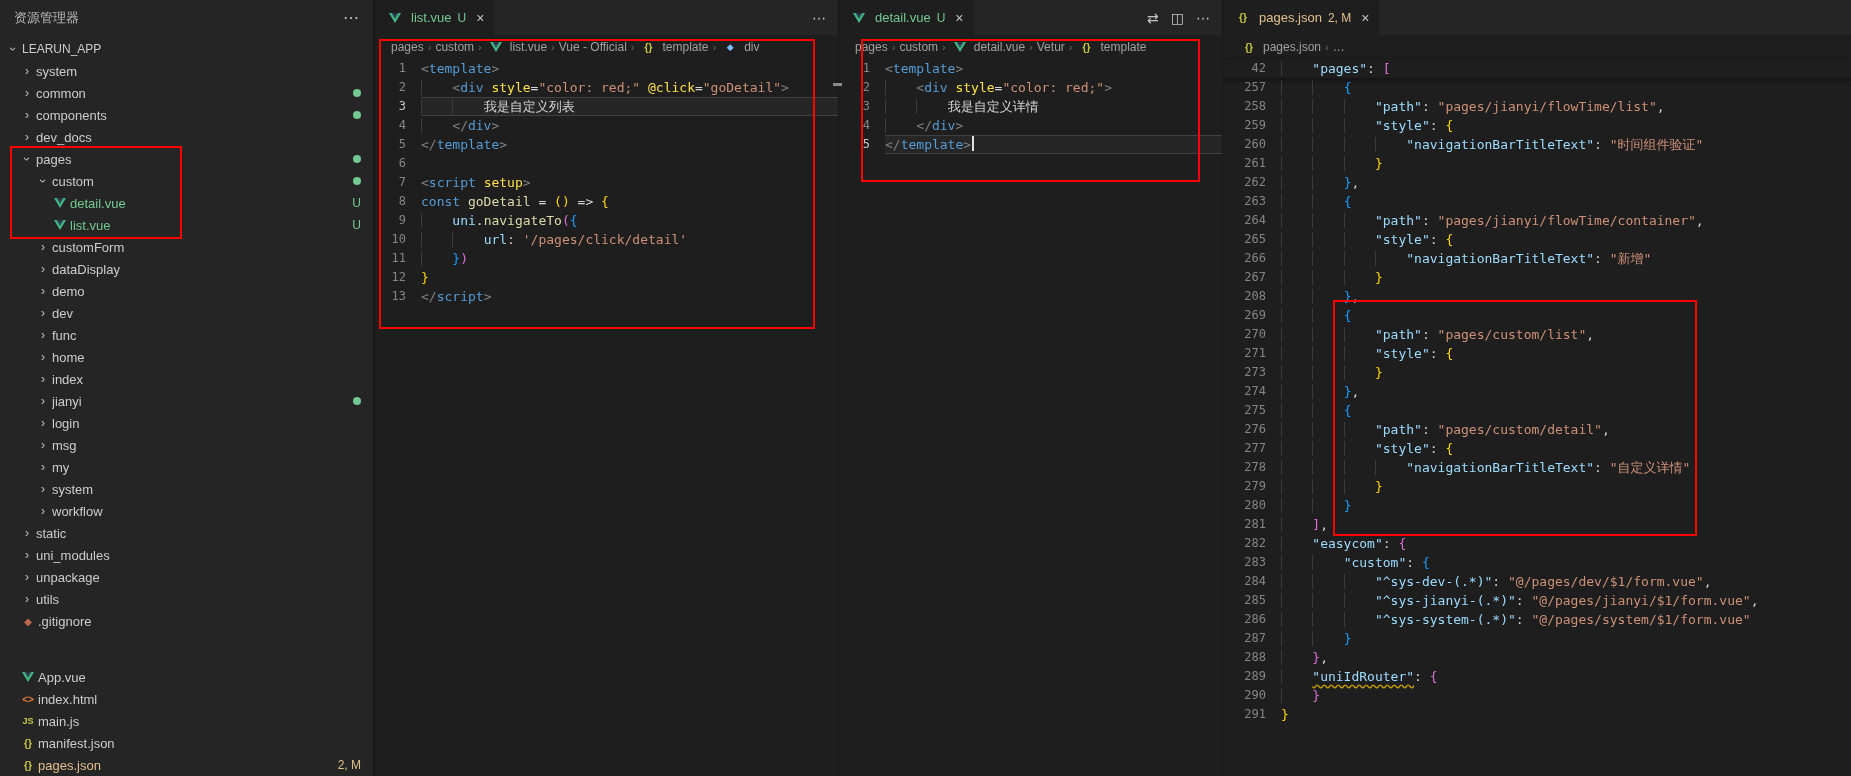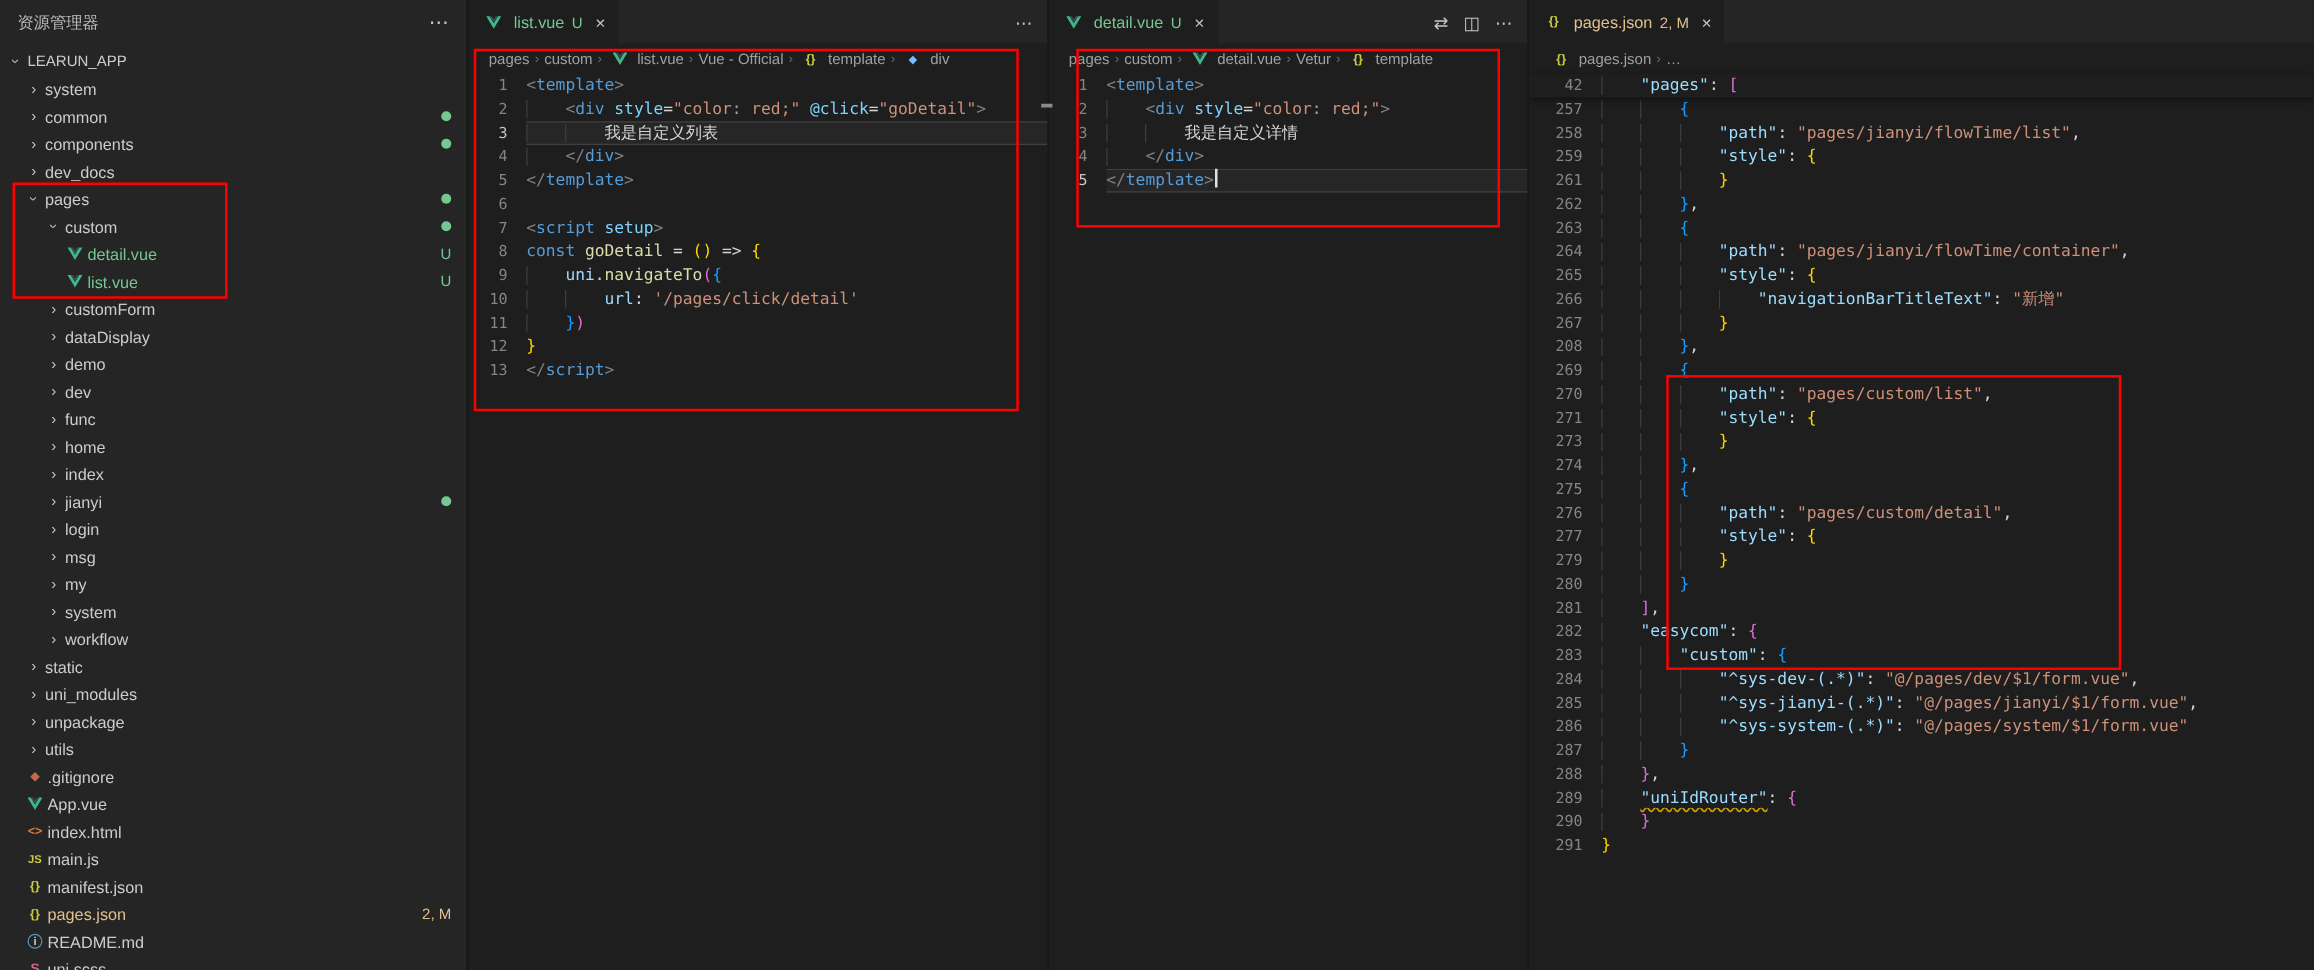--- a/index.html
+++ b/index.html
@@ -39,21 +39,21 @@
   .cl{display:flex;height:19px;line-height:19px;font-family:"DejaVu Sans Mono",monospace;font-size:13px}
   .ln{width:46px;flex:none;text-align:right;padding-right:15px;color:#858585;font-size:12px}
   .p3 .ln{width:58px}
   .ct{flex:1;white-space:pre;color:#d4d4d4}
   .ind{box-shadow:inset 1px 0 0 #3c3c3c}
   .cur{background:#262626;box-shadow:inset 0 1px 0 #404040,inset 0 -1px 0 #404040}
   .cl.current .ln{color:#c6c6c6}
   .sticky{background:#1e1e1e;box-shadow:0 2px 5px rgba(0,0,0,.45);position:relative;z-index:3}
   .caret{display:inline-block;width:2px;height:15px;background:#e0e0e0;vertical-align:-2px;margin-left:1px}
   
-  .tk-tag{color:#569cd6}.tk-attr{color:#7dd3fc}.tk-str{color:#ce9178}.tk-kw{color:#569cd6}
+  .tk-tag{color:#569cd6}.tk-attr{color:#fde047}.tk-str{color:#ce9178}.tk-kw{color:#569cd6}
   .tk-fn{color:#dcdcaa}.tk-var{color:#9cdcfe}.tk-key{color:#9cdcfe}.tk-t{color:#d4d4d4}
   .tk-p{color:#808080}.tk-b1{color:#ffd700}.tk-b2{color:#da70d6}.tk-b3{color:#179fff}
   .tk-warnkey{color:#9cdcfe;text-decoration-line:underline;text-decoration-style:wavy;text-decoration-color:#c8a000;text-underline-offset:3px}
   
   .ann{position:absolute;border:2px solid #ff0000;z-index:20;pointer-events:none}
   .ann-sidebar{left:10px;top:146px;width:172px;height:93px}
   .ann-p1{left:379px;top:39px;width:436px;height:290px}
   .ann-p2{left:861px;top:39px;width:339px;height:143px}
   .ann-p3{left:1333px;top:300px;width:364px;height:236px}
   .dash{position:absolute;left:833px;top:83px;width:9px;height:3px;background:#8a8a8a;z-index:5}
@@ -213,21 +213,21 @@
       <div class="trow" style="padding-left: 18px;">
         <span class="chev">›</span>
         <span class="lbl">utils</span>
         <span class="sp"></span>
       </div>
       <div class="trow" style="padding-left: 18px;">
         <span class="ficon" style="color: rgb(191, 106, 79); font-size: 10px;">◆</span>
         <span class="lbl">.gitignore</span>
         <span class="sp"></span>
       </div>
-      <div class="trow" style="padding-left: 18px;">
+      <div class="trow" style="padding-left: 18px; margin-top: 34px;">
         <span class="ficon">
           <svg width="12" height="12" viewBox="0 0 12 12">
             <path d="M0 1h2.7L6 6.6 9.3 1H12L6 11 0 1z" fill="#41b883"></path>
             <path d="M2.7 1h1.9L6 3.3 7.4 1h1.9L6 6.6 2.7 1z" fill="#35495e"></path>
           </svg>
         </span>
         <span class="lbl">App.vue</span>
         <span class="sp"></span>
       </div>
       <div class="trow" style="padding-left: 18px;">
@@ -474,20 +474,24 @@
       </div>
       <div class="cl">
         <span class="ln">258</span>
         <span class="ct"><span class="ind">    </span><span class="ind">    </span><span class="ind">    </span><span class="tk-key">"path"</span><span class="tk-t">: </span><span class="tk-str">"pages/jianyi/flowTime/list"</span><span class="tk-t">,</span></span>
       </div>
       <div class="cl">
         <span class="ln">259</span>
         <span class="ct"><span class="ind">    </span><span class="ind">    </span><span class="ind">    </span><span class="tk-key">"style"</span><span class="tk-t">: </span><span class="tk-b1">{</span></span>
       </div>
       <div class="cl">
+        <span class="ln">260</span>
+        <span class="ct"><span class="ind">    </span><span class="ind">    </span><span class="ind">    </span><span class="ind">    </span><span class="tk-key">"navigationBarTitleText"</span><span class="tk-t">: </span><span class="tk-str">"时间组件验证"</span></span>
+      </div>
+      <div class="cl">
         <span class="ln">261</span>
         <span class="ct"><span class="ind">    </span><span class="ind">    </span><span class="ind">    </span><span class="tk-b1">}</span></span>
       </div>
       <div class="cl">
         <span class="ln">262</span>
         <span class="ct"><span class="ind">    </span><span class="ind">    </span><span class="tk-b3">}</span><span class="tk-t">,</span></span>
       </div>
       <div class="cl">
         <span class="ln">263</span>
         <span class="ct"><span class="ind">    </span><span class="ind">    </span><span class="tk-b3">{</span></span>
@@ -536,20 +540,24 @@
         <span class="ln">275</span>
         <span class="ct"><span class="ind">    </span><span class="ind">    </span><span class="tk-b3">{</span></span>
       </div>
       <div class="cl">
         <span class="ln">276</span>
         <span class="ct"><span class="ind">    </span><span class="ind">    </span><span class="ind">    </span><span class="tk-key">"path"</span><span class="tk-t">: </span><span class="tk-str">"pages/custom/detail"</span><span class="tk-t">,</span></span>
       </div>
       <div class="cl">
         <span class="ln">277</span>
         <span class="ct"><span class="ind">    </span><span class="ind">    </span><span class="ind">    </span><span class="tk-key">"style"</span><span class="tk-t">: </span><span class="tk-b1">{</span></span>
+      </div>
+      <div class="cl">
+        <span class="ln">278</span>
+        <span class="ct"><span class="ind">    </span><span class="ind">    </span><span class="ind">    </span><span class="ind">    </span><span class="tk-key">"navigationBarTitleText"</span><span class="tk-t">: </span><span class="tk-str">"自定义详情"</span></span>
       </div>
       <div class="cl">
         <span class="ln">279</span>
         <span class="ct"><span class="ind">    </span><span class="ind">    </span><span class="ind">    </span><span class="tk-b1">}</span></span>
       </div>
       <div class="cl">
         <span class="ln">280</span>
         <span class="ct"><span class="ind">    </span><span class="ind">    </span><span class="tk-b3">}</span></span>
       </div>
       <div class="cl">

